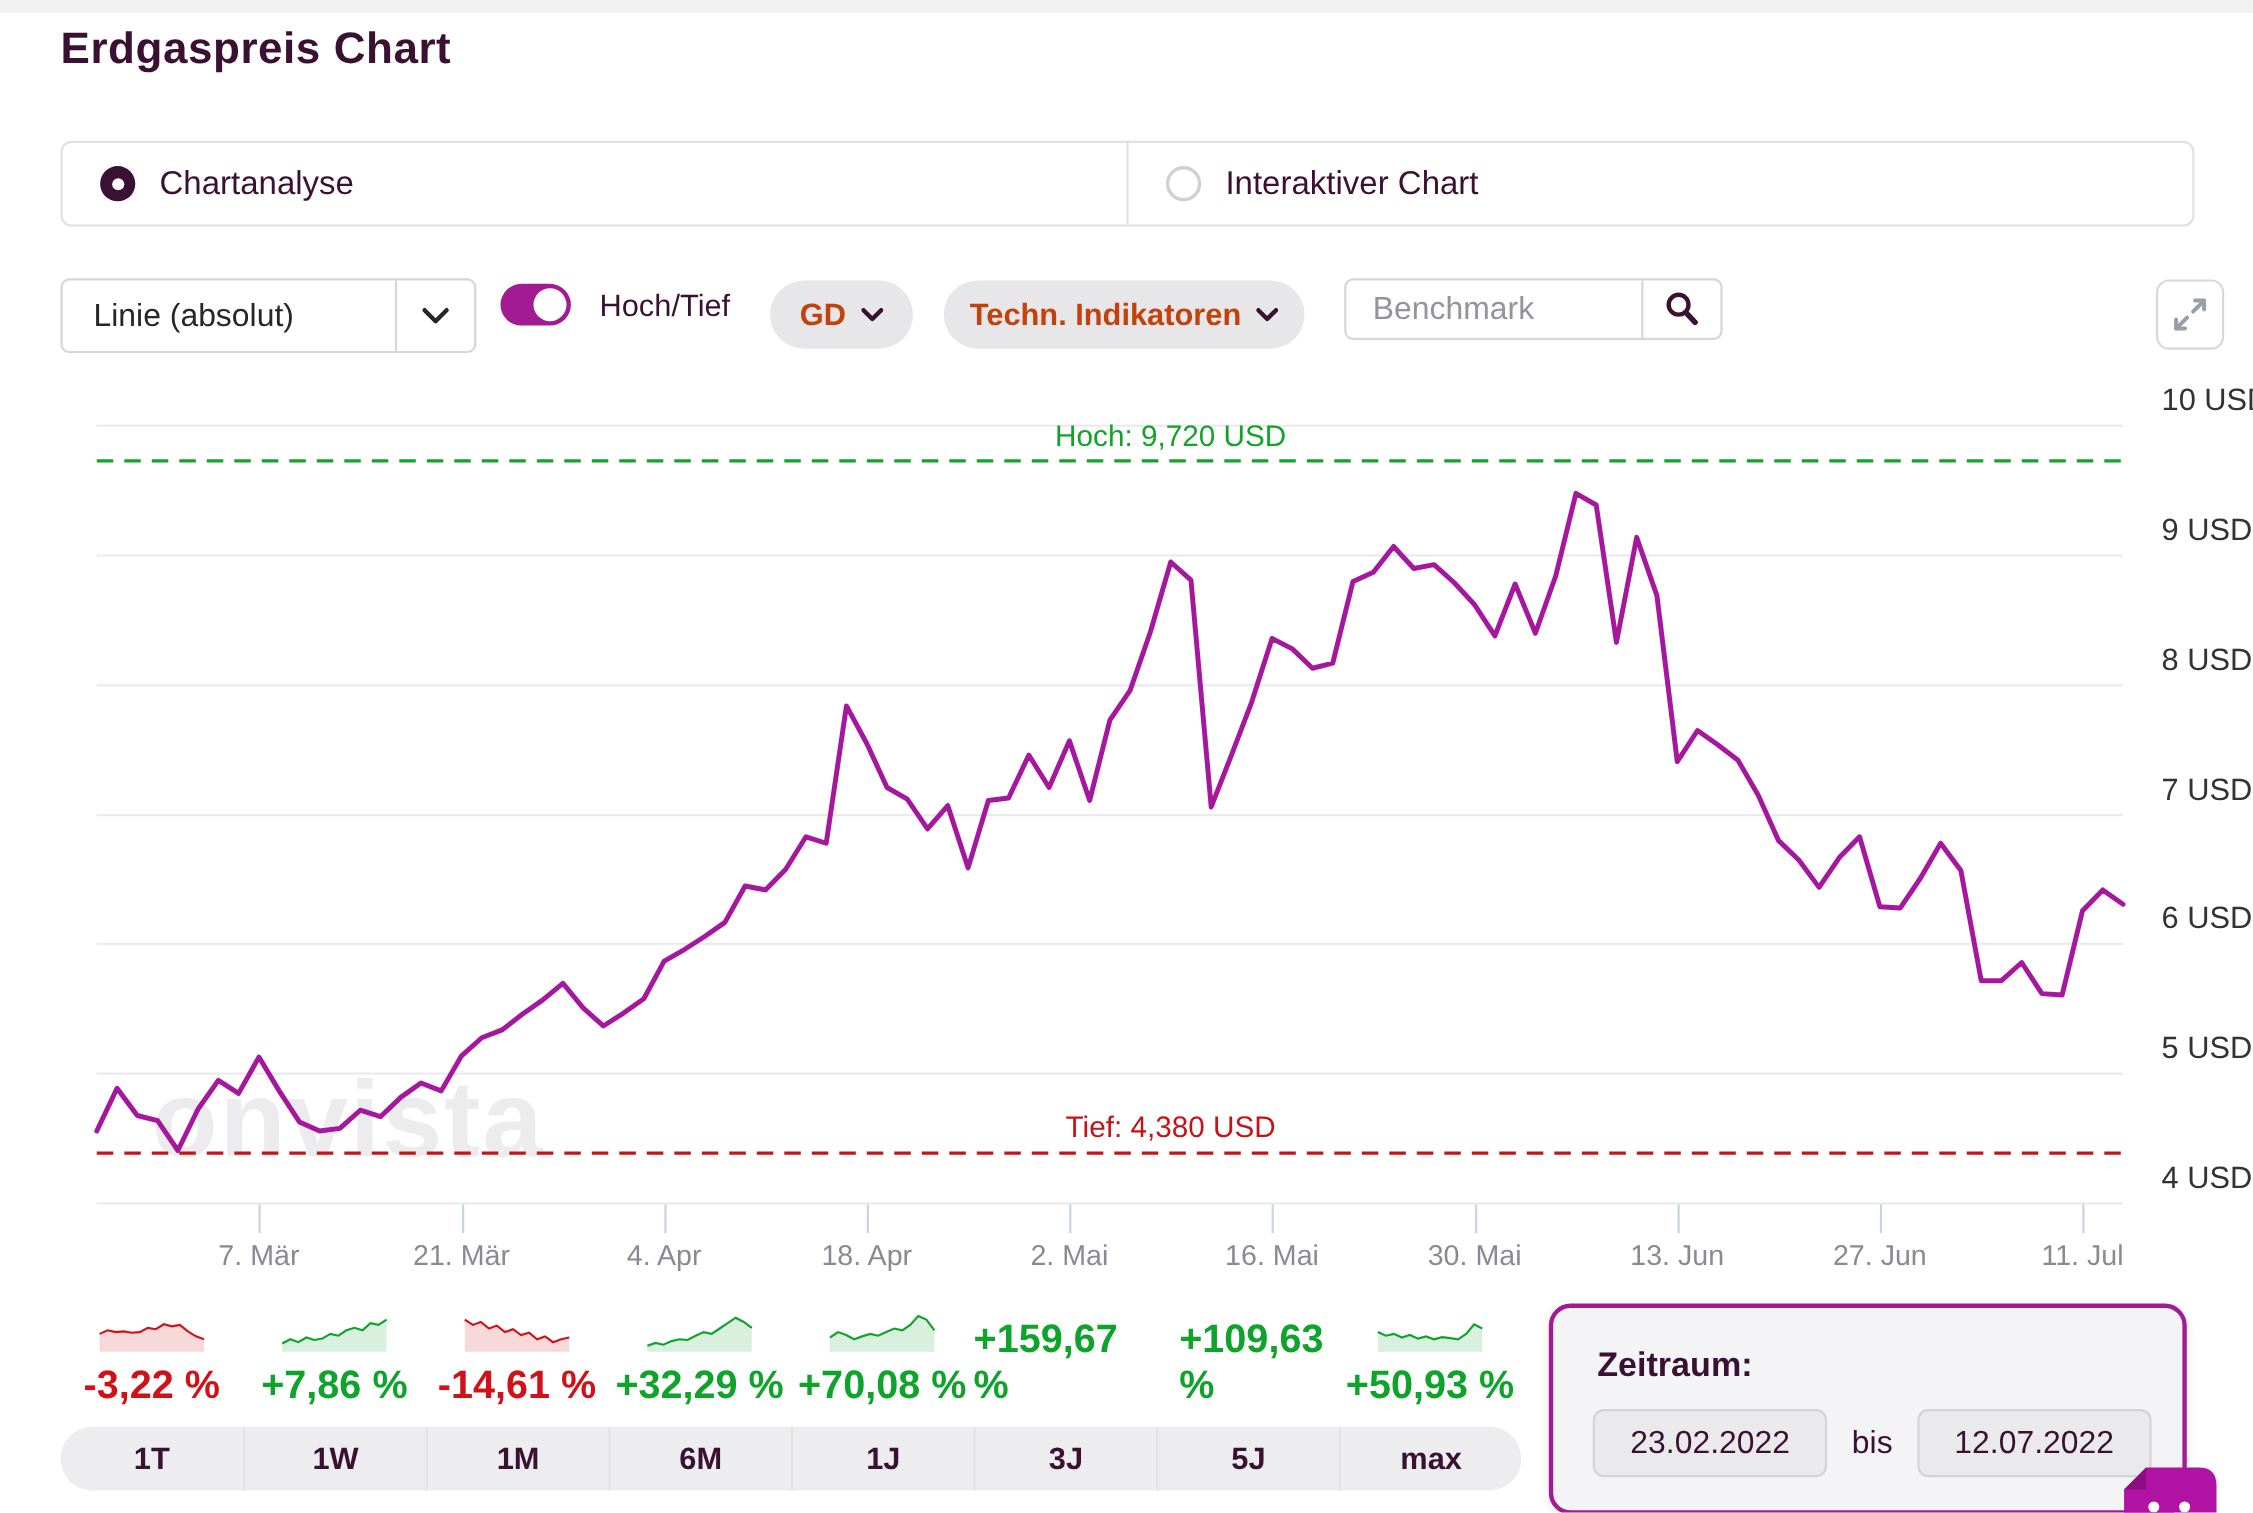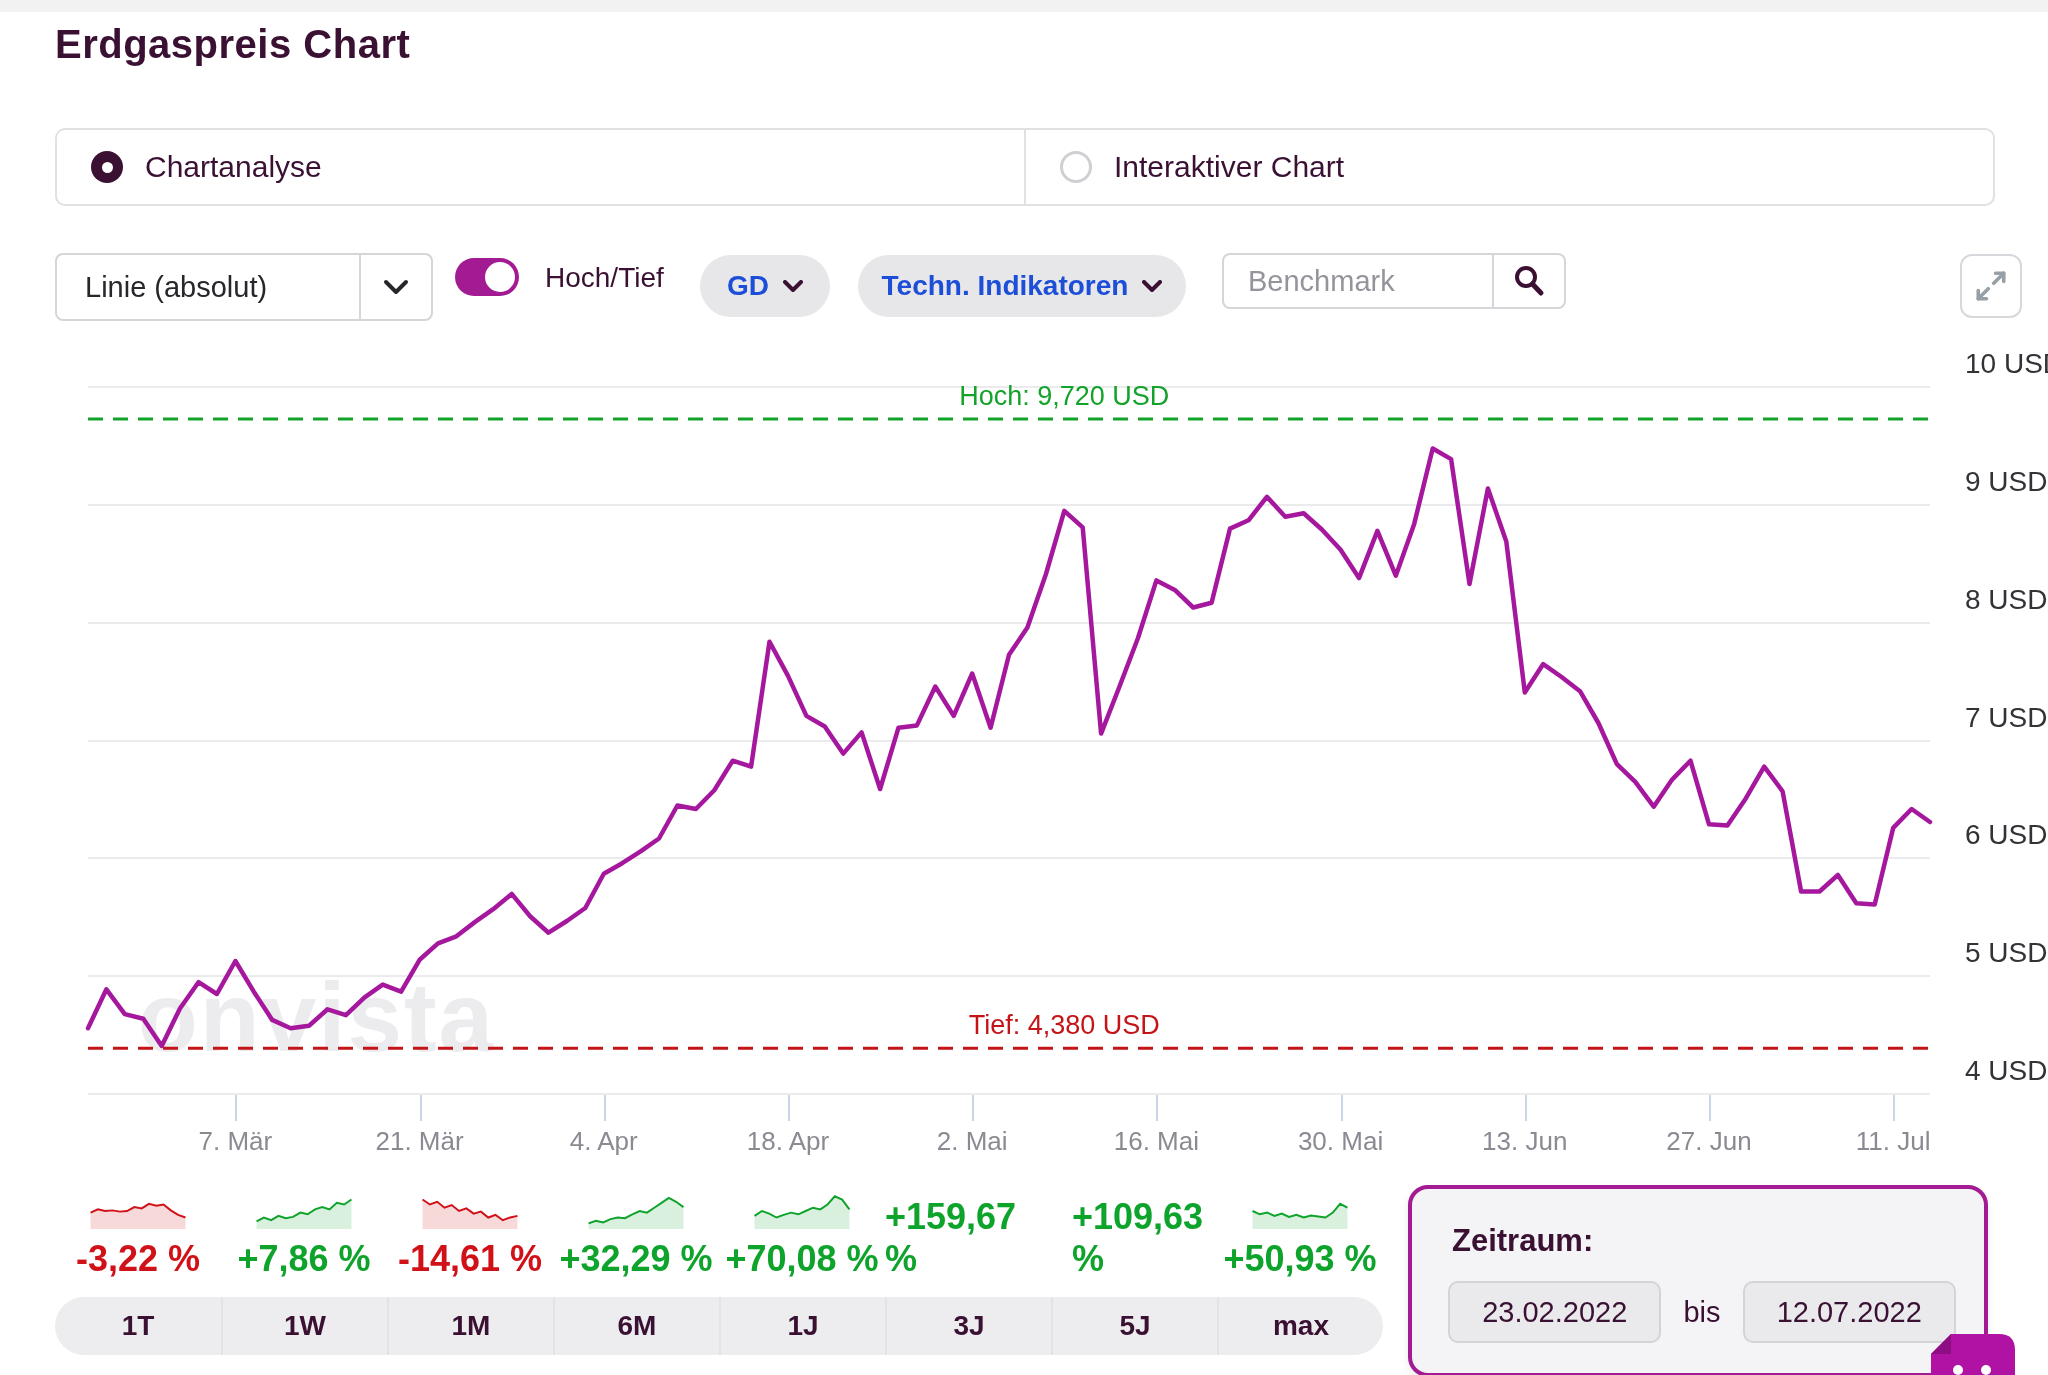--- a/index.html
+++ b/index.html
@@ -24,21 +24,21 @@
   
   .select { position:absolute; left:55px; top:253px; width:378px; height:68px;
     border:2px solid #d5d5da; border-radius:8px; background:#fff; display:flex; align-items:center; cursor:pointer; }
   .select .val { flex:1; padding-left:28px; font-size:29px; color:#26262b; }
   .select .chevcell { width:72px; height:100%; border-left:2px solid #d5d5da; display:flex; align-items:center; justify-content:center; }
   .toggle { position:absolute; left:455px; top:258px; width:64px; height:38px; border-radius:19px;
     background:#a21b93; cursor:pointer; }
   .toggle .knob { position:absolute; right:4px; top:4px; width:30px; height:30px; border-radius:50%; background:#fff; }
   .toglabel { position:absolute; left:545px; top:262px; font-size:28px; color:#3a1133; }
   .pill { position:absolute; top:255px; height:62px; background:#e7e7e9; border-radius:31px;
-    display:flex; align-items:center; justify-content:center; gap:14px; font-size:28px; font-weight:600; color:#1d4ed8; cursor:pointer; }
+    display:flex; align-items:center; justify-content:center; gap:14px; font-size:28px; font-weight:600; color:#c2410c; cursor:pointer; }
   .pill.gd { left:700px; width:130px; }
   .pill.ti { left:858px; width:328px; }
   .bench { position:absolute; left:1222px; top:253px; width:344px; height:56px;
     border:2px solid #d5d5da; border-radius:8px; background:#fff; display:flex; }
   .bench input { flex:1; border:0; outline:none; font-size:29px; padding-left:24px; color:#26262b;
     font-family:"Liberation Sans", sans-serif; background:transparent; min-width:0; }
   .bench input::placeholder { color:#94949c; }
   .bench .iconcell { width:72px; border-left:2px solid #d5d5da; display:flex; align-items:center; justify-content:center; cursor:pointer; }
   .expandbtn { position:absolute; left:1960px; top:254px; width:62px; height:64px;
     border:2px solid #d8d8dc; border-radius:12px; background:#fff; display:flex; align-items:center; justify-content:center; cursor:pointer; }

